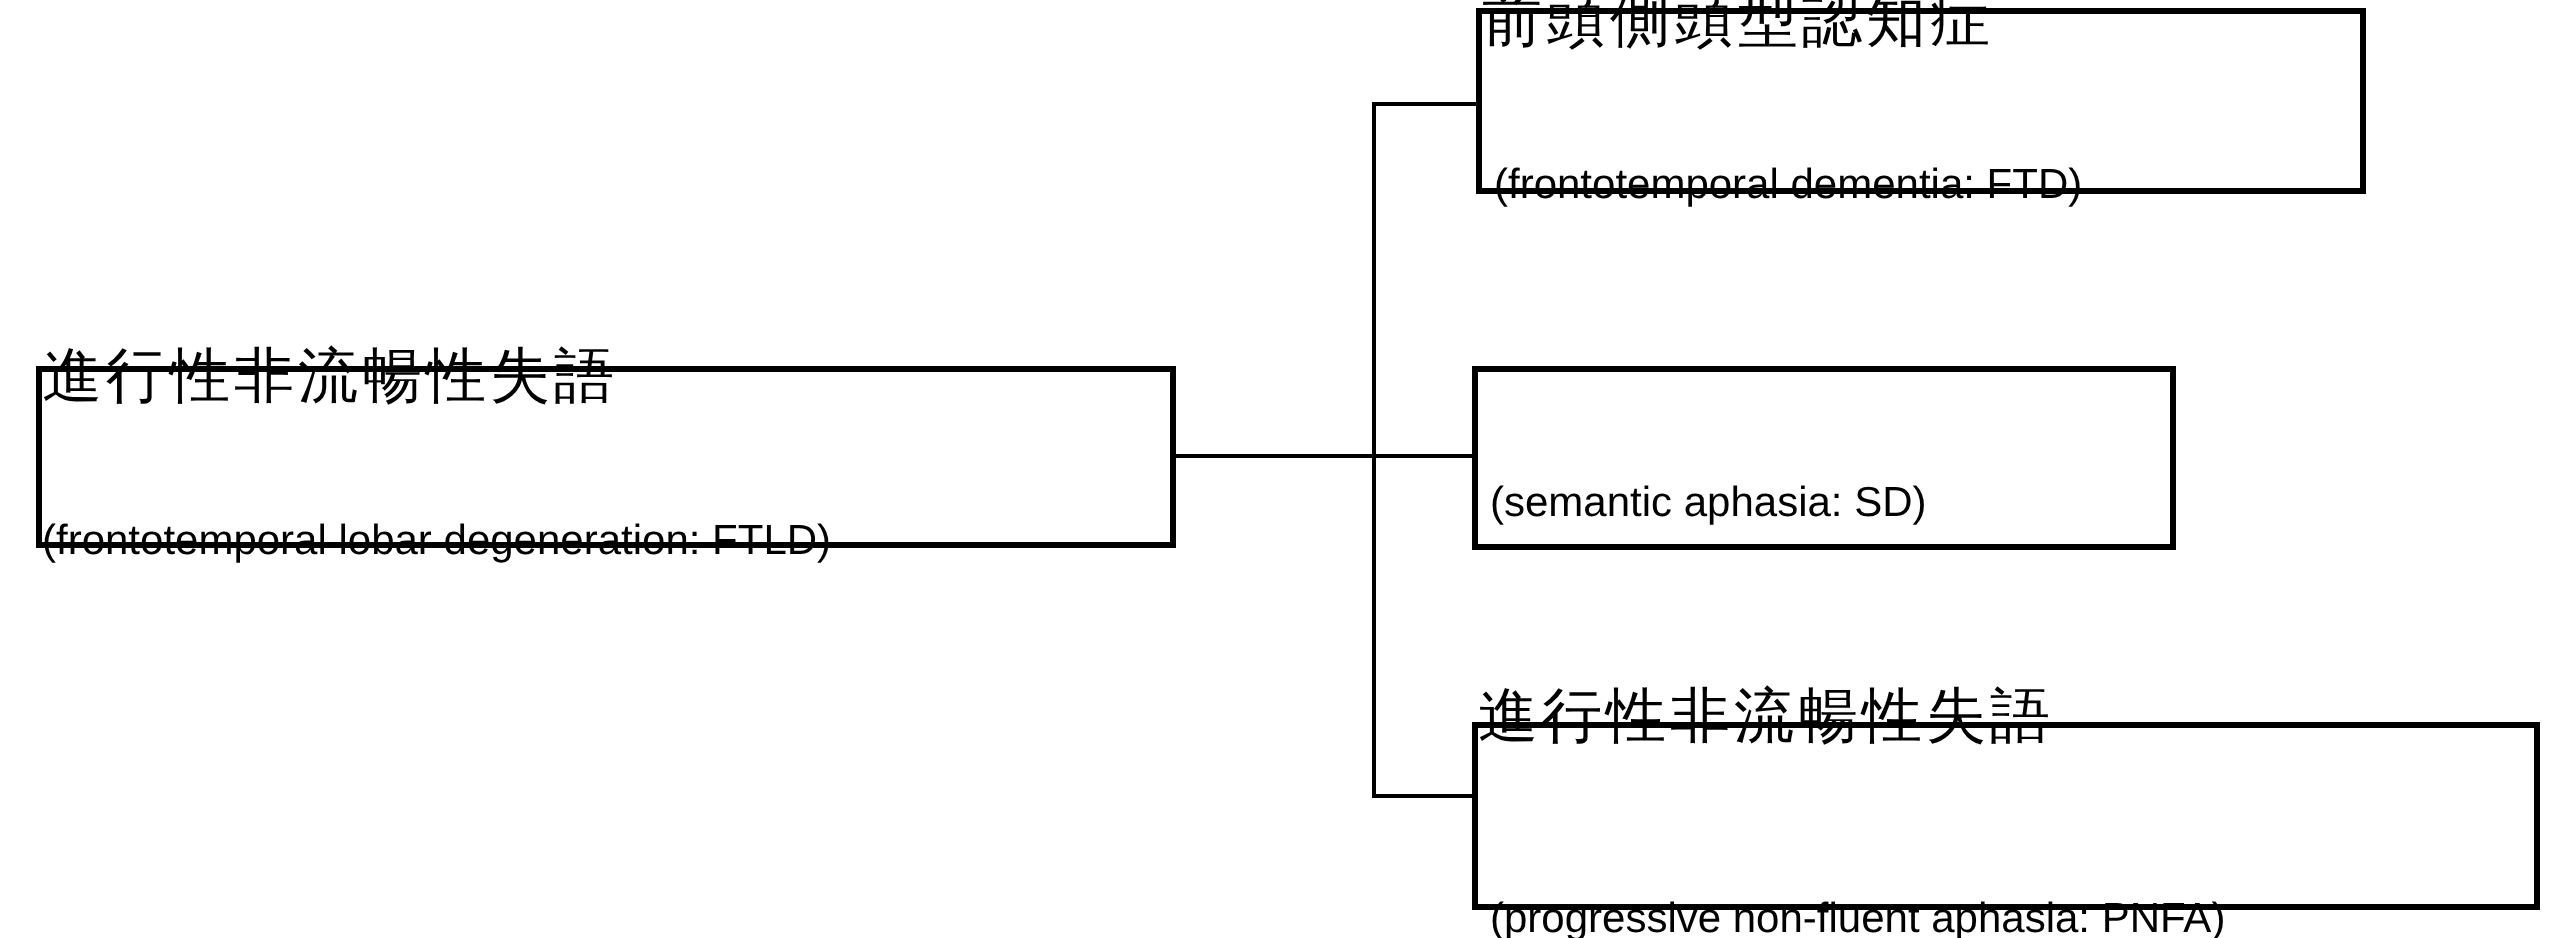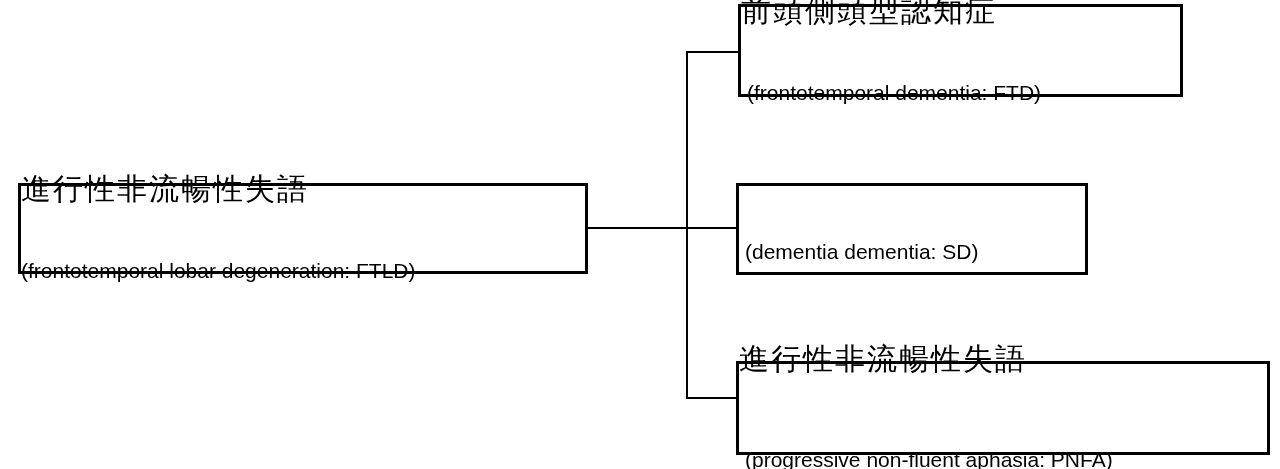--- a/index.html
+++ b/index.html
@@ -58,21 +58,21 @@
     <div class="ja">進行性非流暢性失語</div>
     <div class="en">(frontotemporal lobar degeneration: FTLD)</div>
   </div>
 
   <div class="node node-ftd">
     <div class="ja">前頭側頭型認知症</div>
     <div class="en">(frontotemporal dementia: FTD)</div>
   </div>
 
   <div class="node node-sd">
-    <div class="en">(dementia dementia: SD)</div>
+    <div class="en">(semantic aphasia: SD)</div>
   </div>
 
   <div class="node node-pnfa">
     <div class="ja">進行性非流暢性失語</div>
     <div class="en">(progressive non-fluent aphasia: PNFA)</div>
   </div>
 
   <div class="line line-root-to-trunk"></div>
   <div class="line line-trunk"></div>
   <div class="line line-branch-ftd"></div>

